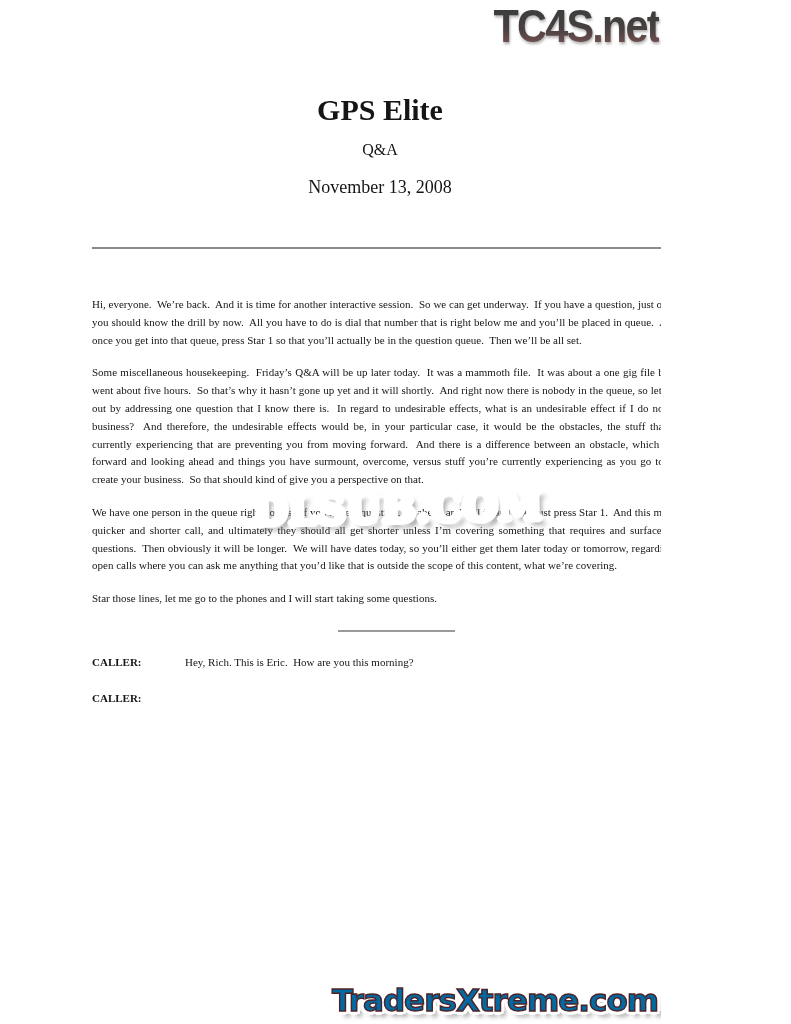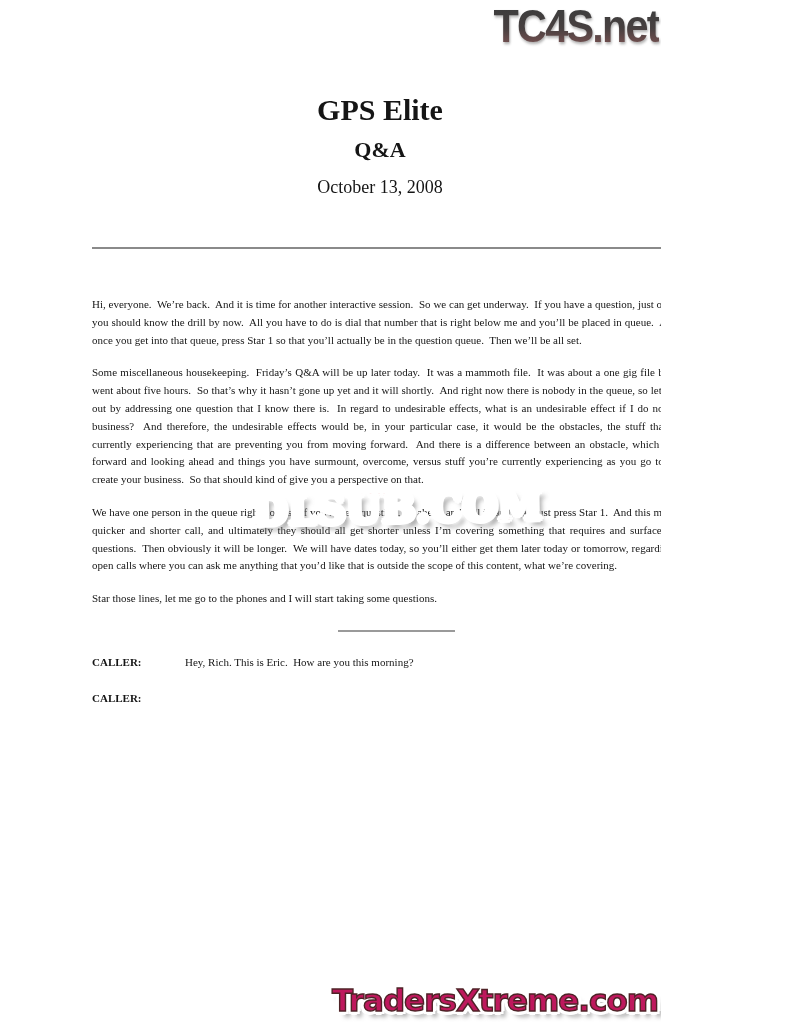--- a/index.html
+++ b/index.html
@@ -51,40 +51,40 @@
        5px  6px 4px rgba(110,110,110,0.55);
   }
   .wm-bottom {
     position: absolute;
     right: 3px;
     bottom: 6px;
     font-family: "DejaVu Sans", sans-serif;
     font-weight: bold;
     font-size: 31px;
     letter-spacing: -1px;
-    color: #be185d;
+    color: #0369a1;
     -webkit-text-stroke: 1.4px #4e2226;
     text-shadow:
       -3px -3px 0 #ffffff,  3px -3px 0 #ffffff,
       -3px  3px 0 #ffffff,  3px  3px 0 #ffffff,
       -4px  0   0 #ffffff,  4px  0   0 #ffffff,
        0   -4px 0 #ffffff,  0    4px 0 #ffffff,
        5px  6px 4px rgba(90,90,90,0.5);
   }
 
   
   .doc-header {
     position: absolute;
     top: 94px;
     left: 76px;
     width: 608px;
     text-align: center;
   }
   .doc-title   { font-size: 30px; font-weight: bold; margin: 0; line-height: 32px; }
-  .doc-subtitle{ font-size: 22px; font-weight: bold; margin: 12px 0 0; line-height: 24px; }
+  .doc-subtitle{ font-size: 16px; font-weight: normal; margin: 12px 0 0; line-height: 24px; }
   .doc-date    { font-size: 18px; margin-top: 15px; }
 
   .header-rule {
     position: absolute;
     top: 239px;
     left: 92px;
     width: 608px;
     height: 0;
     border: 0;
     border-top: 2px solid #8a8a8a;
@@ -121,21 +121,21 @@
 </head>
 <body>
 
 <div class="page">
 
   <div class="wm-top">TC4S.net</div>
 
   <header class="doc-header">
     <h1 class="doc-title">GPS Elite</h1>
     <h2 class="doc-subtitle">Q&amp;A</h2>
-    <div class="doc-date">October 13, 2008</div>
+    <div class="doc-date">November 13, 2008</div>
   </header>
 
   <hr class="header-rule">
 
   <main class="doc-body">
     <p>Hi, everyone.&nbsp; We’re back.&nbsp; And it is time for another interactive session.&nbsp; So we can get underway.&nbsp; If you have a question, just obviously you should know the drill by now.&nbsp; All you have to do is dial that number that is right below me and you’ll be placed in queue.&nbsp; And then once you get into that queue, press Star 1 so that you’ll actually be in the question queue.&nbsp; Then we’ll be all set.</p>
     <p>Some miscellaneous housekeeping.&nbsp; Friday’s Q&amp;A will be up later today.&nbsp; It was a mammoth file.&nbsp; It was about a one gig file because I went about five hours.&nbsp; So that’s why it hasn’t gone up yet and it will shortly.&nbsp; And right now there is nobody in the queue, so let me start out by addressing one question that I know there is.&nbsp; In regard to undesirable effects, what is an undesirable effect if I do not have a business?&nbsp; And therefore, the undesirable effects would be, in your particular case, it would be the obstacles, the stuff that you’re currently experiencing that are preventing you from moving forward.&nbsp; And there is a difference between an obstacle, which is going forward and looking ahead and things you have surmount, overcome, versus stuff you’re currently experiencing as you go to try and create your business.&nbsp; So that should kind of give you a perspective on that.</p>
     <p>We have one person in the queue right now, so if you have a question, go ahead and call in and then just press Star 1.&nbsp; And this might be a quicker and shorter call, and ultimately they should all get shorter unless I’m covering something that requires and surfaces lots of questions.&nbsp; Then obviously it will be longer.&nbsp; We will have dates today, so you’ll either get them later today or tomorrow, regarding those open calls where you can ask me anything that you’d like that is outside the scope of this content, what we’re covering.</p>
     <p>Star those lines, let me go to the phones and I will start taking some questions.</p>
 

